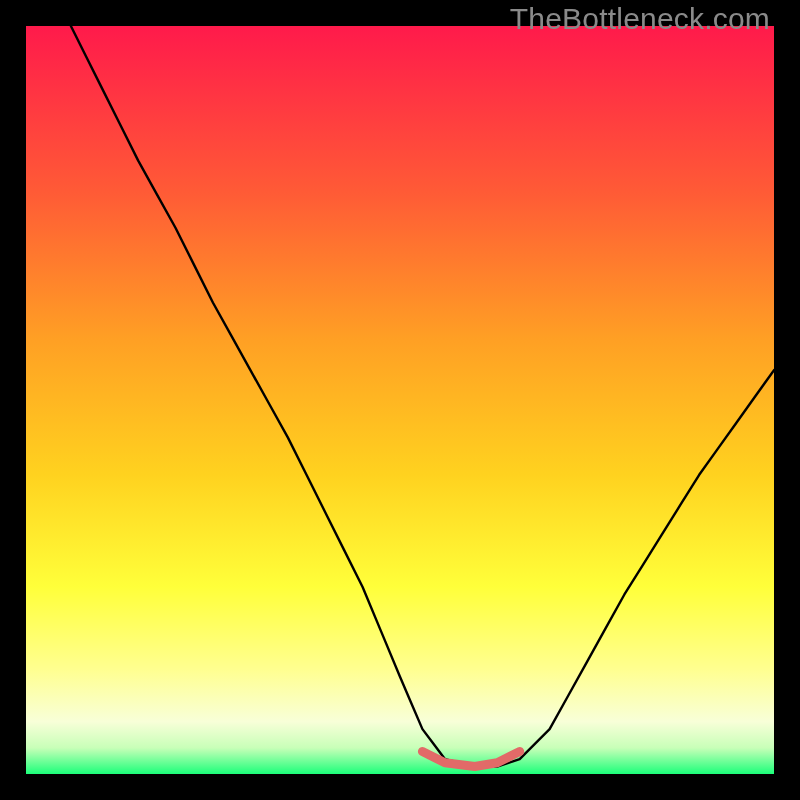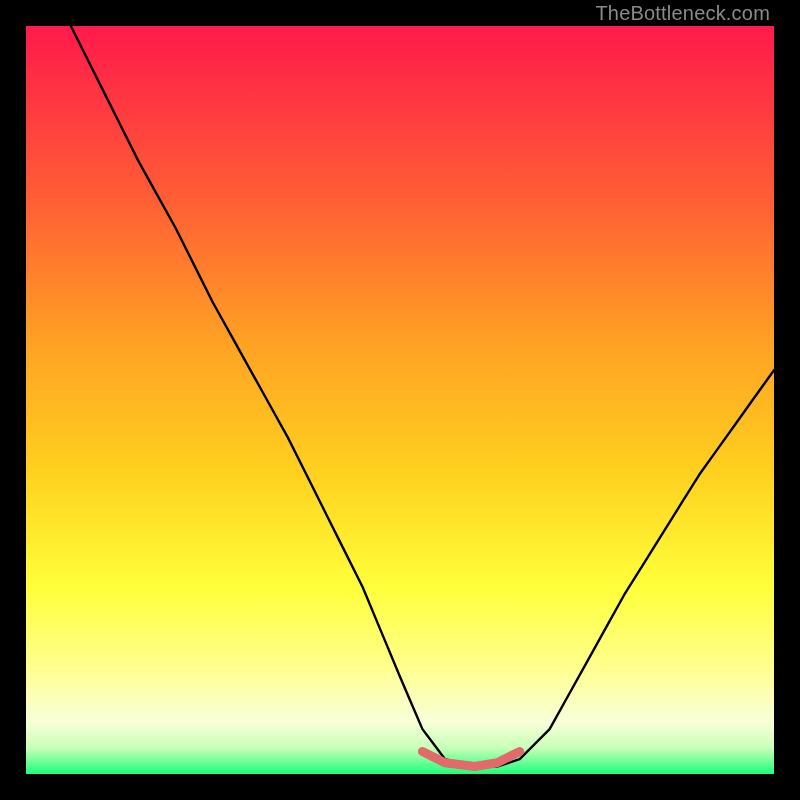--- a/index.html
+++ b/index.html
@@ -23,21 +23,21 @@
     left: 0;
     top: 0;
     width: 100%;
     height: 100%;
   }
   .watermark {
     position: absolute;
     top: 2px;
     right: 30px;
     font-family: Arial, Helvetica, sans-serif;
-    font-size: 20px;
+    font-size: 30px;
     font-weight: 500;
     color: #8a8a8a;
     letter-spacing: 0.2px;
   }
   svg.curve {
     position: absolute;
     left: 0;
     top: 0;
   }
 </style>

